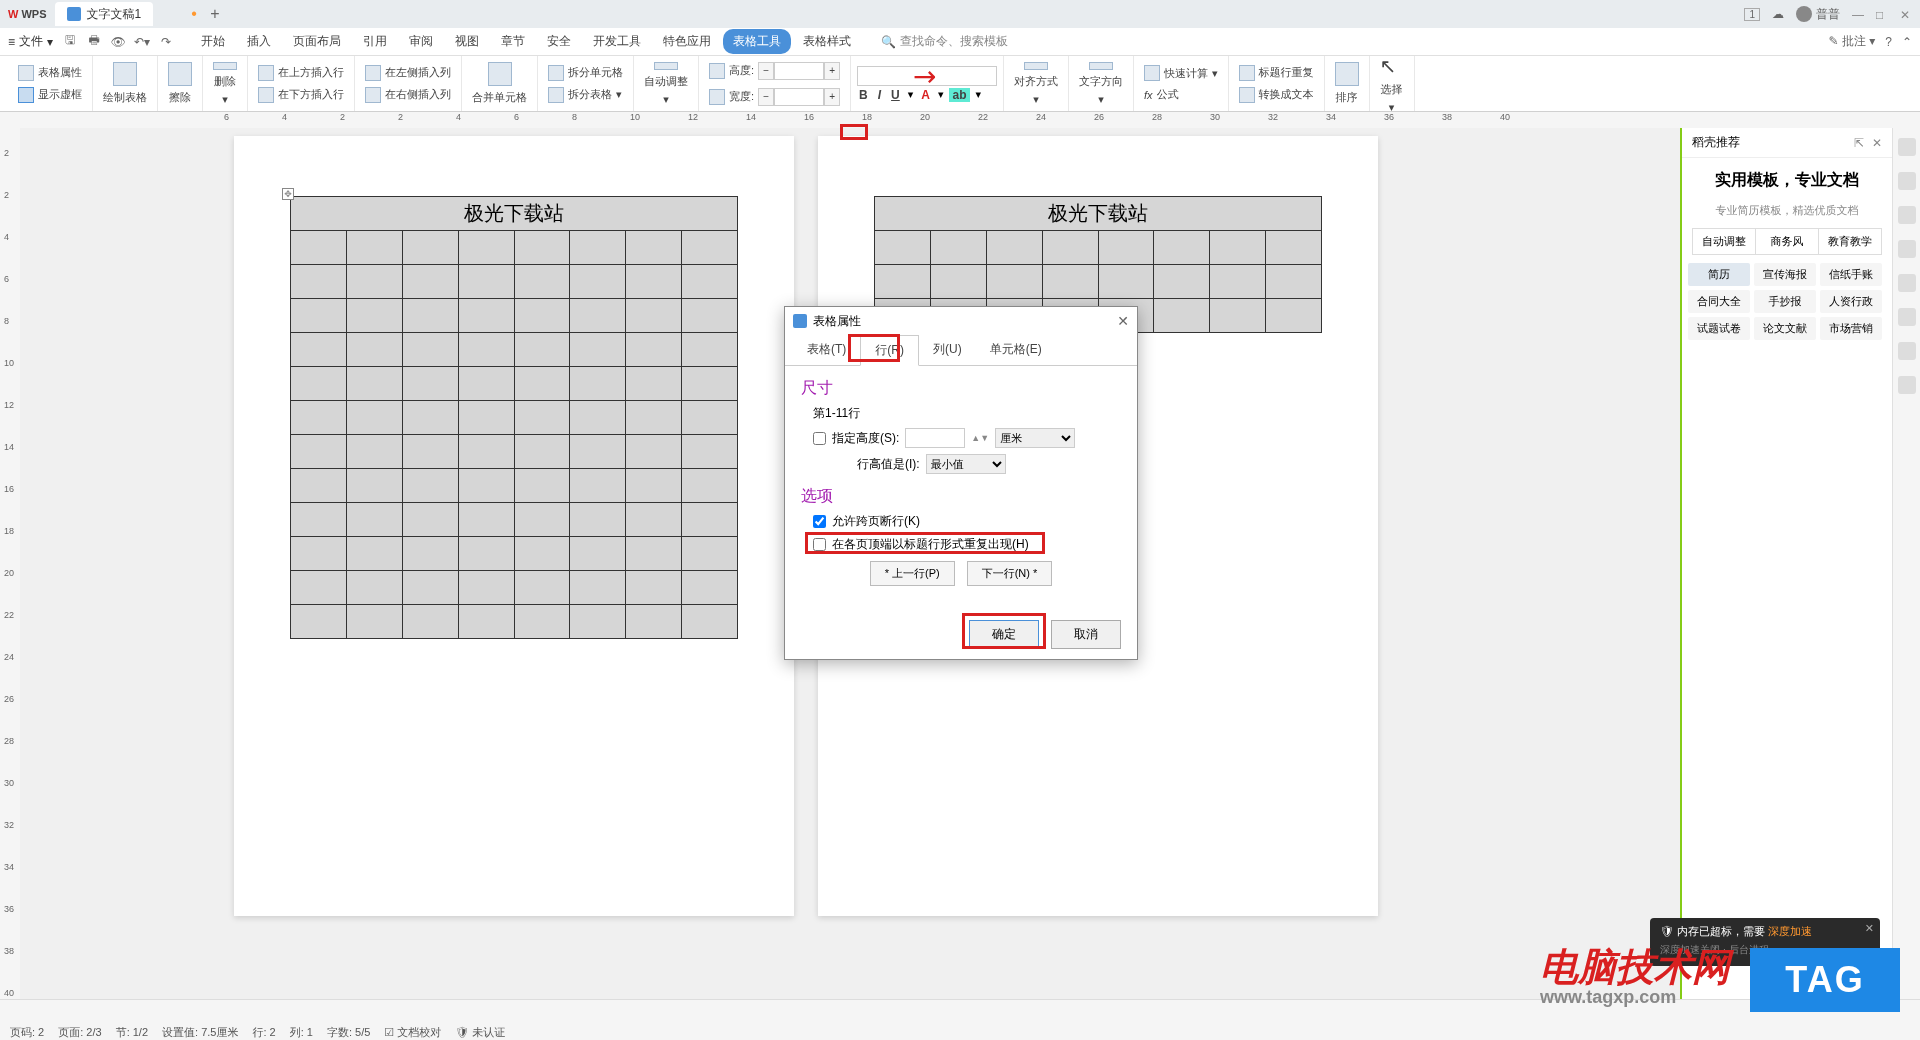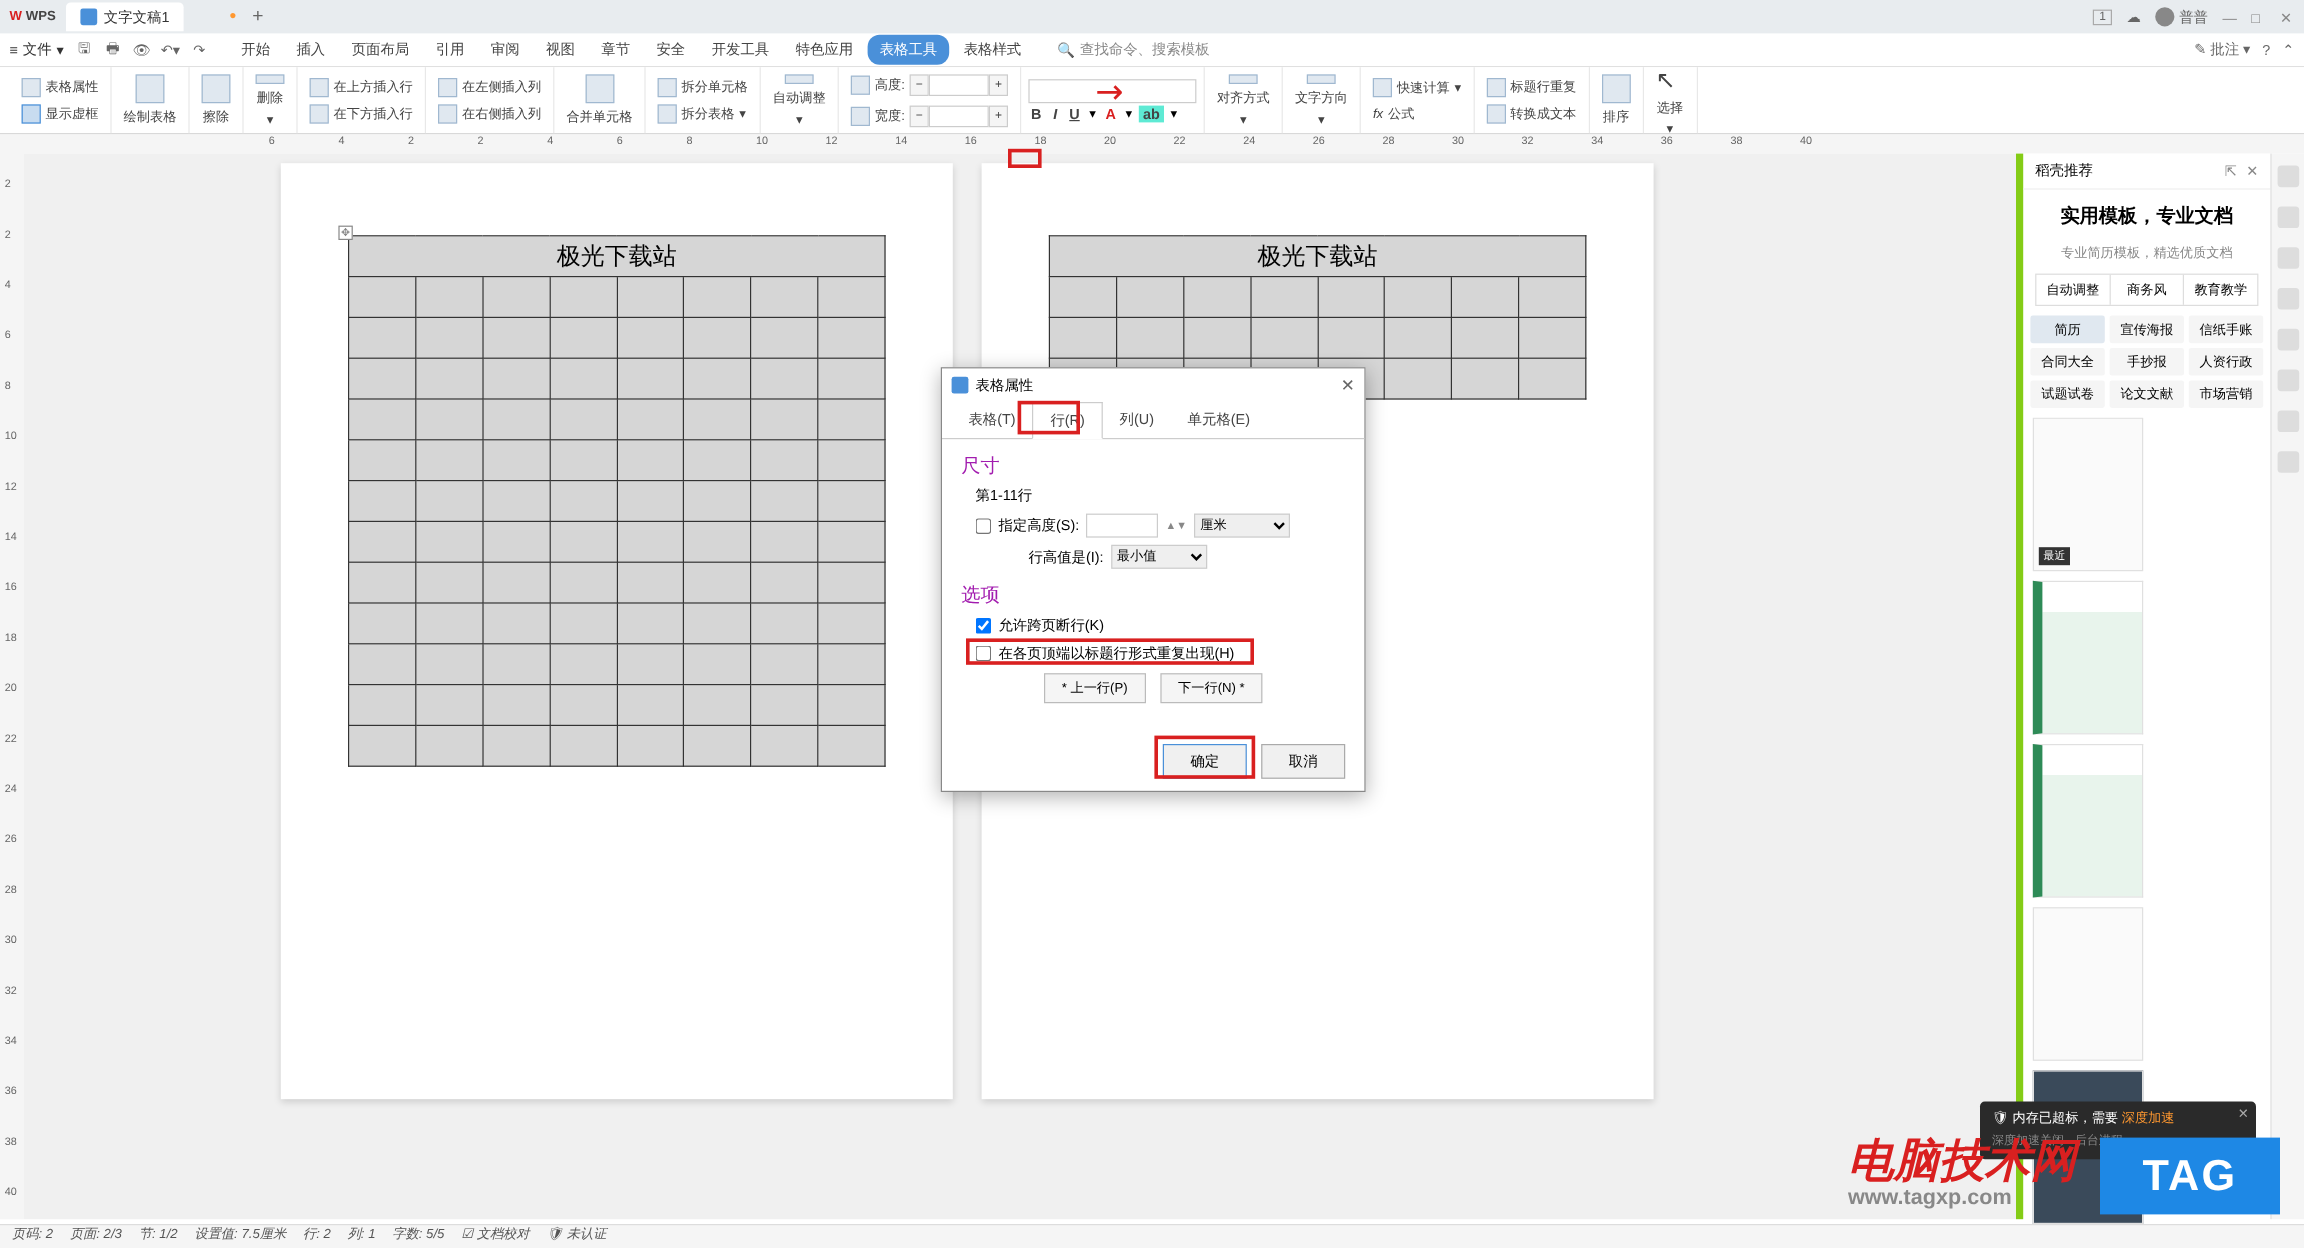--- a/index.html
+++ b/index.html
@@ -77,40 +77,40 @@
 .dialog-row { display: flex; align-items: center; gap: 6px; margin: 6px 0 6px 12px; }
 .dialog-row input[type=text] { width: 60px; height: 20px; border: 1px solid #ccc; }
 .dialog-row select { width: 80px; height: 20px; border: 1px solid #ccc; font-size: 11px; }
 .row-nav-btns { display: flex; gap: 12px; justify-content: center; margin-top: 8px; }
 .row-nav-btn { padding: 4px 14px; border: 1px solid #bbb; background: #f5f5f5; font-size: 11px; cursor: pointer; }
 .dialog-footer { display: flex; justify-content: flex-end; gap: 12px; padding: 10px 16px; border-top: 0; }
 .dlg-btn { padding: 5px 22px; border: 1px solid #aaa; background: #f0f0f0; font-size: 12px; cursor: pointer; }
 .dlg-btn.primary { border: 1px solid #4a90d9; }
 
 
-.right-panel { position: absolute; right: 28px; top: 128px; bottom: 24px; width: 212px; background: #fff; border-left: 6px solid #84cc16; font-size: 12px; }
+.right-panel { position: absolute; right: 28px; top: 128px; bottom: 24px; width: 212px; background: #fff; border-left: 2px solid #84cc16; font-size: 12px; }
 .rp-header { padding: 6px 10px; border-bottom: 1px solid #eee; display: flex; align-items: center; }
 .rp-title { font-size: 16px; font-weight: bold; text-align: center; padding: 12px; }
 .rp-subtitle { font-size: 11px; color: #888; text-align: center; padding-bottom: 10px; }
 .rp-tabs { display: flex; border: 1px solid #ddd; margin: 0 10px; }
 .rp-tab { flex: 1; text-align: center; padding: 5px 0; font-size: 11px; cursor: pointer; }
 .rp-tab:not(:last-child) { border-right: 1px solid #ddd; }
 .rp-cats { display: flex; flex-wrap: wrap; padding: 8px 6px; gap: 4px; }
 .rp-cat { width: 62px; text-align: center; padding: 4px 0; font-size: 11px; background: #f5f5f5; cursor: pointer; border-radius: 2px; }
 .rp-cat.active { background: #e0e8f0; }
 .rp-templates { padding: 0 8px; display: flex; flex-wrap: wrap; gap: 8px; overflow: hidden; }
 .rp-tpl { width: 92px; height: 128px; background: #fafafa; border: 1px solid #e0e0e0; position: relative; }
 .rp-tpl.green { background: linear-gradient(#fff 20%, #e8f4ec 20%); border-left: 8px solid #2e8b57; }
 .rp-tpl.dark { background: #3a4a5a; }
 .rp-tpl-badge { position: absolute; bottom: 4px; left: 4px; background: #333; color: #fff; font-size: 9px; padding: 1px 4px; }
 .right-tools { position: absolute; right: 0; top: 128px; bottom: 24px; width: 28px; background: #f5f5f5; border-left: 1px solid #e0e0e0; display: flex; flex-direction: column; align-items: center; padding-top: 10px; gap: 16px; }
 .rtool { width: 18px; height: 18px; background: #ddd; border-radius: 3px; cursor: pointer; }
 
 
-.statusbar { position: absolute; bottom: 0; left: 0; right: 0; height: 20px; background: #f5f5f5; border-top: 1px solid #ddd; display: flex; align-items: flex-start; padding: 0 10px; font-size: 11px; color: #555; gap: 14px; font-style: italic; }
+.statusbar { position: absolute; bottom: 0; left: 0; right: 0; height: 41px; background: #f5f5f5; border-top: 1px solid #ddd; display: flex; align-items: flex-end; padding: 0 10px; font-size: 11px; color: #555; gap: 14px; }
 
 
 .notif { position: absolute; right: 40px; bottom: 74px; width: 230px; height: 48px; background: #2a2a2a; color: #fff; font-size: 11px; padding: 6px 10px; border-radius: 4px; z-index: 60; }
 .notif-close { position: absolute; right: 6px; top: 4px; color: #aaa; cursor: pointer; font-size: 11px; }
 .notif .orange { color: #ff9830; }
 
 
 .watermark1 { position: absolute; right: 190px; bottom: 32px; font-size: 38px; font-weight: bold; color: #d92020; font-style: italic; z-index: 70; }
 .watermark1 .sub { font-size: 18px; font-style: normal; display: block; color: #888; margin-top: -6px; }
 .watermark2 { position: absolute; right: 20px; bottom: 28px; width: 150px; height: 64px; background: #1e88e5; color: #fff; font-size: 36px; font-weight: bold; display: flex; align-items: center; justify-content: center; z-index: 70; letter-spacing: 2px; }
@@ -605,30 +605,20 @@
     <span class="rp-cat active">简历</span>
     <span class="rp-cat">宣传海报</span>
     <span class="rp-cat">信纸手账</span>
     <span class="rp-cat">合同大全</span>
     <span class="rp-cat">手抄报</span>
     <span class="rp-cat">人资行政</span>
     <span class="rp-cat">试题试卷</span>
     <span class="rp-cat">论文文献</span>
     <span class="rp-cat">市场营销</span>
   </div>
-  <div class="rp-templates">
-    <div class="rp-tpl">
-        <div class="rp-tpl-badge">最近</div>
-      </div>
-    <div class="rp-tpl green"></div>
-    <div class="rp-tpl green"></div>
-    <div class="rp-tpl"></div>
-    <div class="rp-tpl dark"></div>
-    <div class="rp-tpl"></div>
-  </div>
 </div>
 
 <div class="right-tools">
   <span class="rtool"></span>
   <span class="rtool"></span>
   <span class="rtool"></span>
   <span class="rtool"></span>
   <span class="rtool"></span>
   <span class="rtool"></span>
   <span class="rtool"></span>

